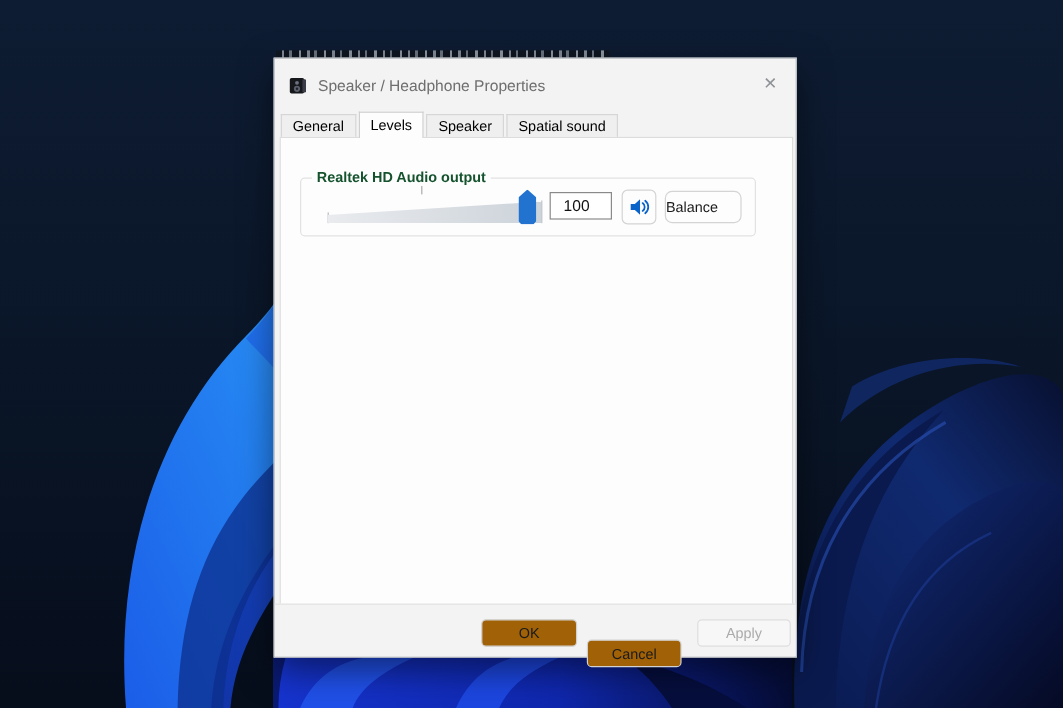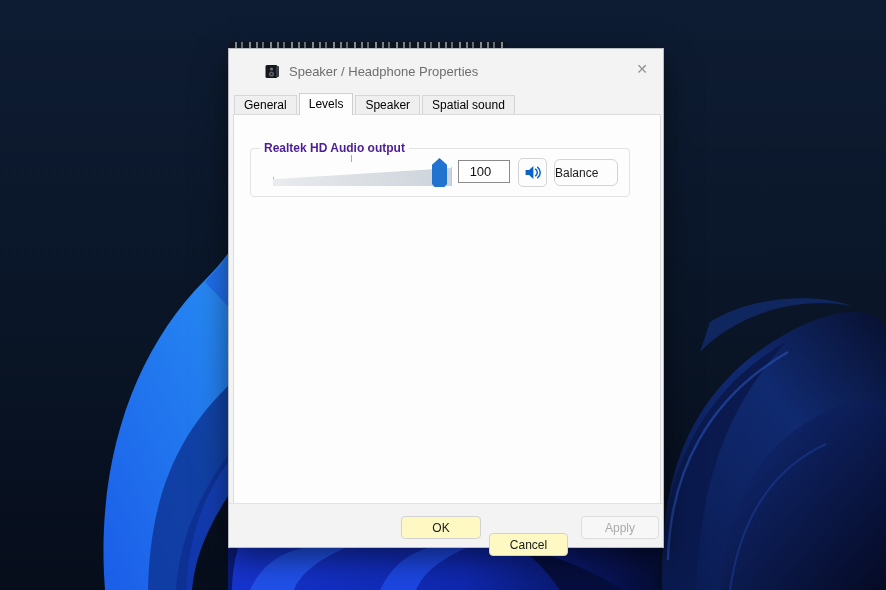--- a/index.html
+++ b/index.html
@@ -8,40 +8,40 @@
   .stage svg.wallpaper{position:absolute;inset:0;}
 
   
   .clipped-text{position:absolute;left:230px;top:42px;width:278px;height:6px;opacity:.92;
     background:repeating-linear-gradient(90deg,#10161f 0 5px,#8d97a3 5px 7px,#10161f 7px 11px,#737e8a 11px 13px,#10161f 13px 19px,#9aa3ae 19px 21px);}
 
   
   .dialog{position:absolute;left:228px;top:48px;width:436px;height:500px;
     background:#f3f3f3;border:1px solid #b9bdc2;box-sizing:border-box;
     box-shadow:0 10px 28px rgba(0,0,0,.5);}
-  .titlebar{position:absolute;left:0;top:0;right:0;height:44px;display:flex;align-items:center;padding-left:24px;}
+  .titlebar{position:absolute;left:0;top:0;right:0;height:44px;display:flex;align-items:center;}
   .title-icon{width:17px;height:17px;margin-left:11px;flex:0 0 auto;}
   .title-text{margin-left:8px;font-size:13px;color:#6e6e6e;}
   .close-btn{position:absolute;right:10px;top:9px;width:22px;height:22px;display:flex;
     align-items:center;justify-content:center;color:#8f9296;font-size:14px;cursor:pointer;}
 
   
   .tabs{position:absolute;left:5px;top:44px;height:21px;display:flex;align-items:flex-end;z-index:2;}
   .tab{height:18px;line-height:18px;padding:0 9px;font-size:12px;color:#000000;
     background:#efefef;border:1px solid #d6d6d6;border-bottom:none;margin-right:2px;cursor:pointer;}
   .tab.active{height:21px;line-height:21px;background:#fdfdfd;position:relative;
     margin-bottom:-1px;border-color:#cfcfcf;z-index:3;}
 
   
   .page{position:absolute;left:4px;top:65px;width:428px;height:392px;box-sizing:border-box;
     background:#fdfdfd;border:1px solid #dcdcdc;}
   .groupbox{position:absolute;left:16px;top:33px;width:378px;height:47px;
     border:1px solid #e2e2e2;border-radius:4px;}
   .group-label{position:absolute;left:9px;top:-8px;background:#fdfdfd;padding:0 4px;
-    font-size:12px;font-weight:700;color:#4c1d95;white-space:nowrap;}
+    font-size:12px;font-weight:700;color:#14532d;white-space:nowrap;}
 
   .slider{position:absolute;left:22px;top:10px;width:179px;height:29px;cursor:pointer;}
   .slider-wedge{position:absolute;left:0;bottom:2px;width:179px;height:18px;
     background:linear-gradient(to right,#e9ebee,#ccd3da);
     clip-path:polygon(0 62%,100% 0,100% 100%,0 100%);}
   .slider-tick{position:absolute;left:78px;top:-4px;width:1px;height:7px;background:#ababab;}
   .slider-cap-l{position:absolute;left:0;bottom:2px;width:1px;height:9px;background:#b6bbc1;}
   .slider-cap-r{position:absolute;right:0;bottom:2px;width:1px;height:19px;background:#c3c9cf;}
   .slider-thumb{position:absolute;left:159px;top:-1px;width:15px;height:29px;background:#2273d0;
     clip-path:polygon(50% 0,100% 23%,100% 90%,83% 100%,17% 100%,0 90%,0 23%);cursor:grab;}
@@ -53,21 +53,21 @@
     background:#fdfdfd;border:1px solid #d4d4d4;border-radius:5px;display:flex;
     align-items:center;justify-content:center;cursor:pointer;}
   .balance-btn{position:absolute;left:303px;top:10px;width:64px;height:27px;box-sizing:border-box;
     background:#fdfdfd;border:1px solid #d4d4d4;border-radius:6px;font-size:12px;color:#1a1a1a;
     display:flex;align-items:center;justify-content:flex-start;cursor:pointer;}
 
   
   .footer{position:absolute;left:0;right:0;bottom:0;height:43px;background:#f3f3f3;
     border-top:1px solid #e3e3e3;}
   .btn{position:absolute;top:12px;height:23px;box-sizing:border-box;border-radius:4px;
-    background:#fef9c3;border:1px solid #d2d2d2;font-size:12px;color:#1a1a1a;
+    background:#a16207;border:1px solid #d2d2d2;font-size:12px;color:#1a1a1a;
     display:flex;align-items:center;justify-content:center;cursor:pointer;}
   .btn-ok{left:172px;width:80px;}
   .btn-cancel{left:260px;width:79px;margin-top:17px;}
   .btn-apply{left:352px;width:78px;color:#ababab;background:#f7f7f7;border-color:#dedede;cursor:default;}
 </style>
 </head>
 <body>
 
 <div class="stage">
 

